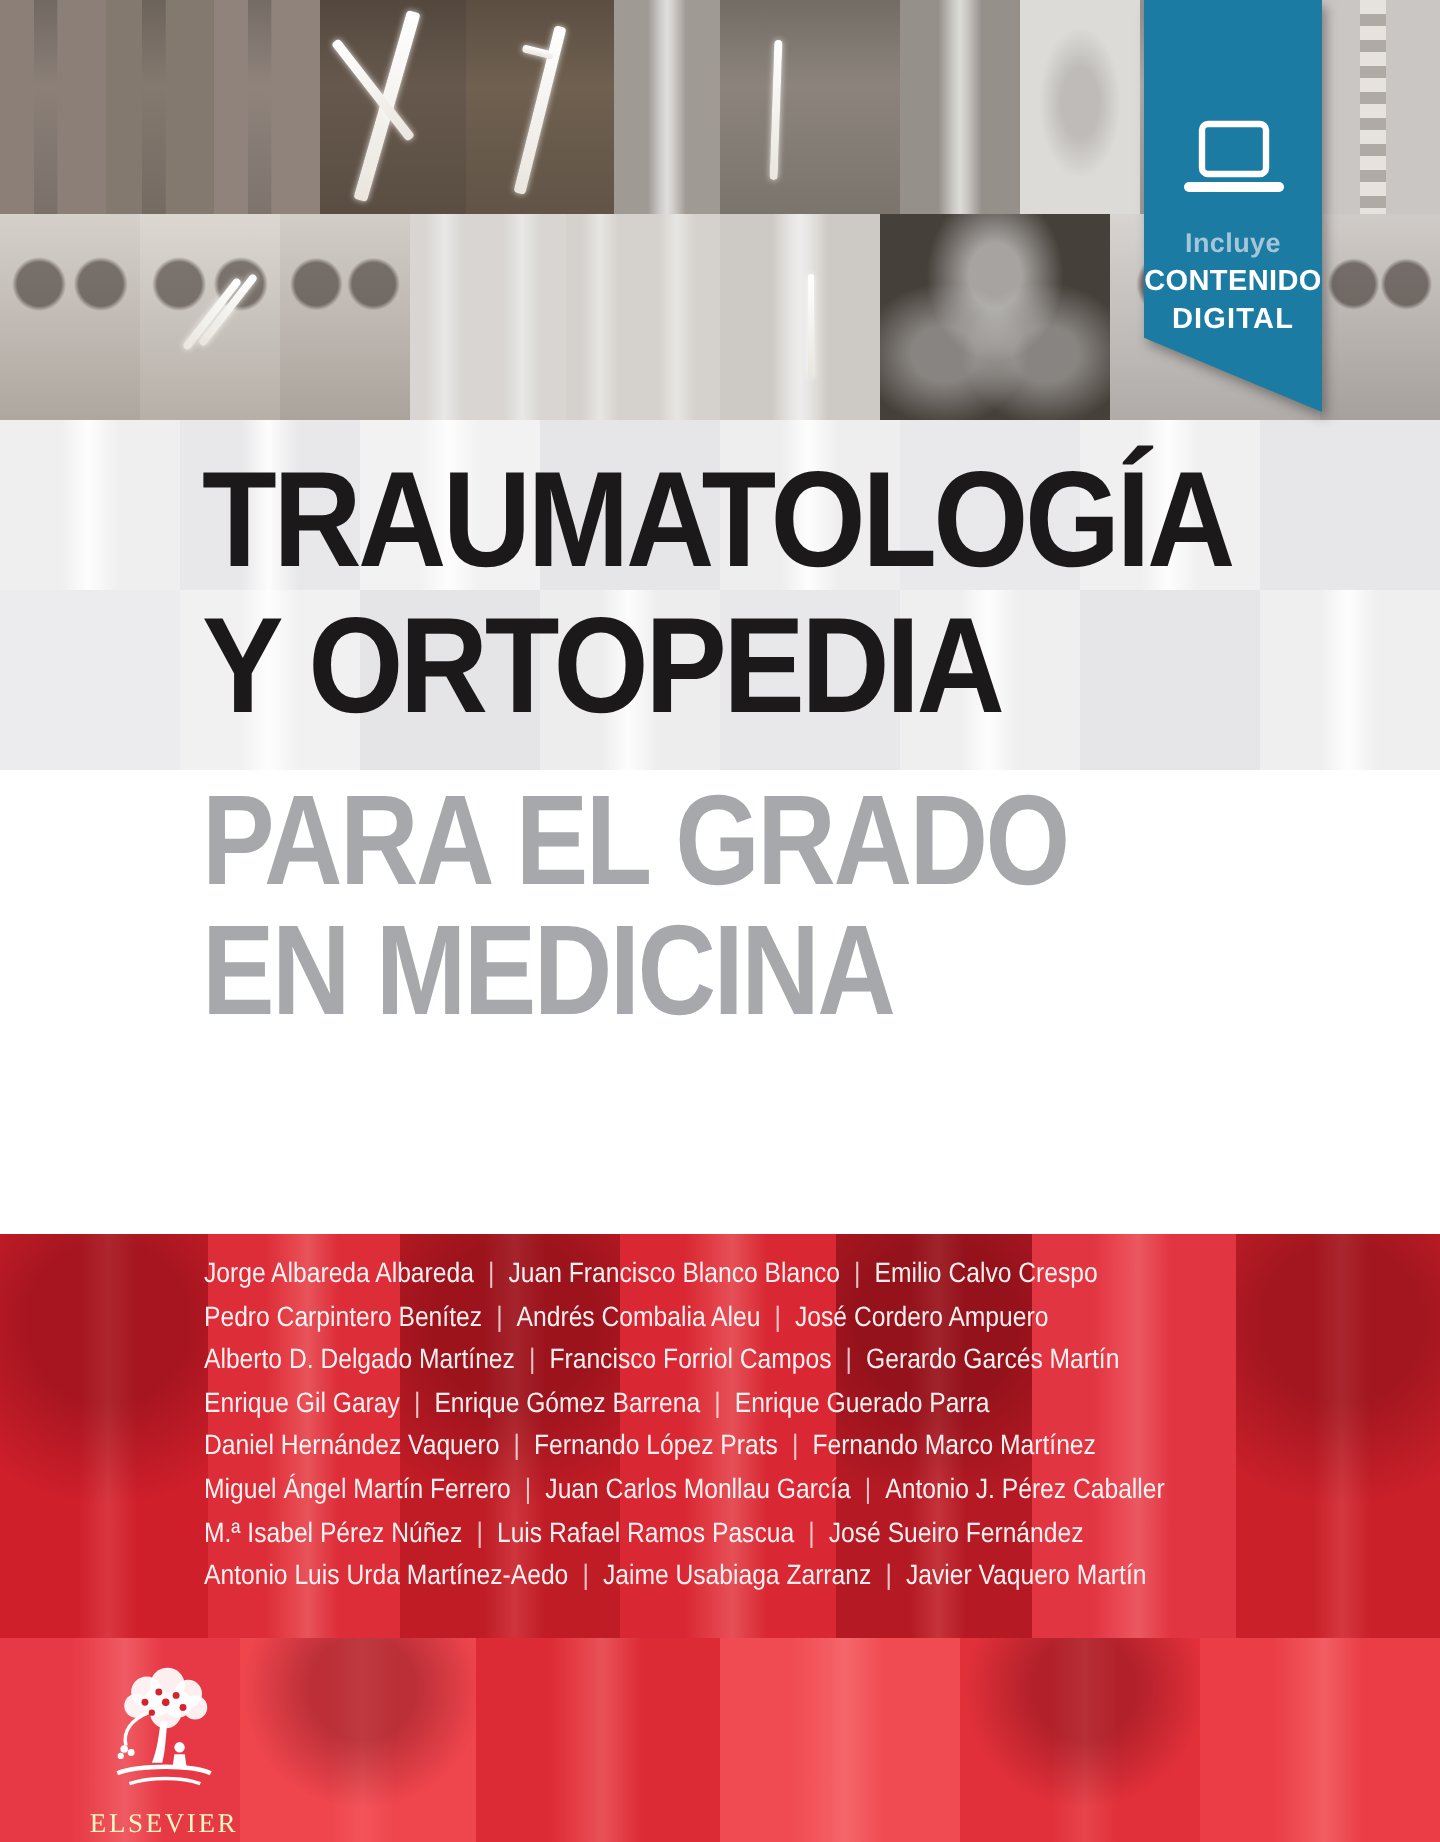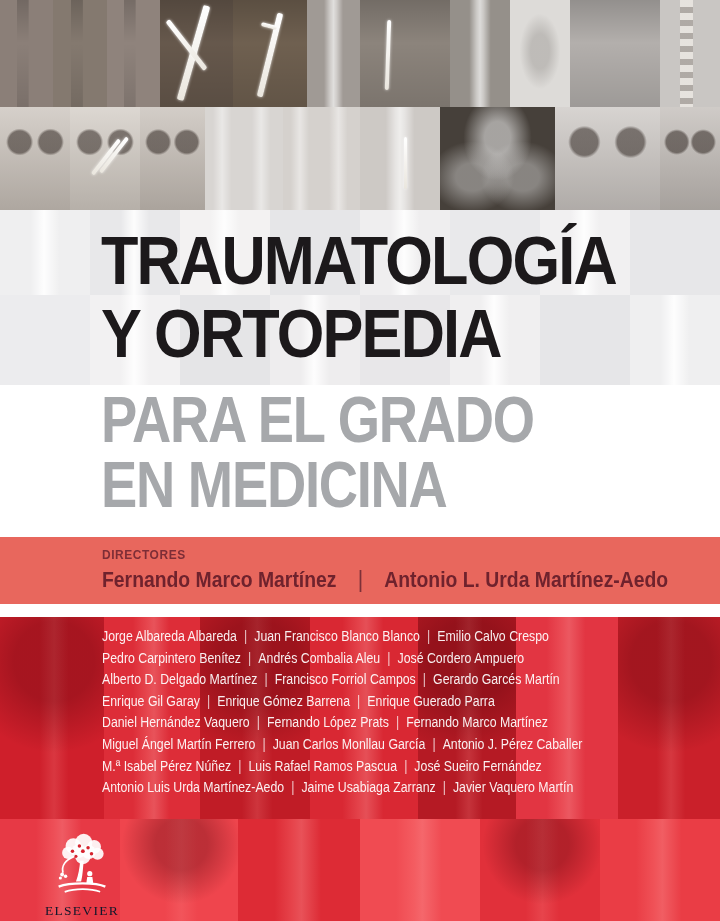--- a/index.html
+++ b/index.html
@@ -67,21 +67,21 @@
 
   
   .redzone{position:absolute;top:617px;left:0;width:720px;height:317px;z-index:3;background:var(--red-main)}
   .contribs{position:absolute;left:102px;top:9px;z-index:6}
   .cline{height:21.6px;line-height:21.6px;white-space:nowrap;color:rgba(255,255,255,.93);font-size:14px;
       transform:scaleX(.88);transform-origin:left top}
   .csep{font-weight:300;opacity:.8;padding:0 8px}
 
   
   .elsevier{position:absolute;left:42px;top:216px;z-index:7;width:80px;text-align:center}
-  .elsevier .word{margin-top:2px;font-family:"Liberation Serif",serif;font-size:13.5px;color:#0f172a;letter-spacing:1.3px}
+  .elsevier .word{margin-top:2px;font-family:"Liberation Serif",serif;font-size:13.5px;color:#fef9c3;letter-spacing:1.3px}
 </style>
 </head>
 <body>
 
 <div class="cover">
 
   <div class="collage-top">
     <div class="crow" style="height:107px">
       <div class="t spine shade" style="width:53px;background-color:#8b7f78"></div>
       <div class="t spine shade" style="width:54px;background-color:#84796f"></div>
@@ -144,29 +144,32 @@
     </div>
   </div>
 
   <div class="white-band"></div>
 
   <div class="tl tl1">TRAUMATOLOGÍA</div>
   <div class="tl tl2">Y ORTOPEDIA</div>
   <div class="sl sl1">PARA EL GRADO</div>
   <div class="sl sl2">EN MEDICINA</div>
 
-
-  <div class="dband">
-    <div class="dlabel">DIRECTORES</div>
-    <div class="dnames">
-      <span>Fernando Marco Martínez</span>
-      <span class="dsep">|</span>
-      <span>Antonio L. Urda Martínez-Aedo</span>
-    </div>
-  </div>
+  <div class="badge-wrap">
+    <div class="badge" style="left:0">
+      <svg width="60" height="42" viewBox="0 0 60 42">
+        <rect x="14" y="2" width="32" height="25" rx="3" fill="none" stroke="#ffffff" stroke-width="3.2"></rect>
+        <rect x="5" y="31" width="50" height="5" rx="2.5" fill="#ffffff"></rect>
+      </svg>
+      <div class="pre">Incluye</div>
+      <div class="b1">CONTENIDO</div>
+      <div class="b2">DIGITAL</div>
+    </div>
+  </div>
+
 
   <div class="redzone">
     <div class="crow" style="height:202px">
       <div class="t rd" style="width:104px;background-color:#cf1f2b"></div>
       <div class="t rs" style="width:96px;background-color:#dd2d38"></div>
       <div class="t rd" style="width:110px;background-color:#c01c26"></div>
       <div class="t rs" style="width:108px;background-color:#d92833"></div>
       <div class="t rd" style="width:98px;background-color:#b51a24"></div>
       <div class="t rs" style="width:102px;background-color:#e23542"></div>
       <div class="t rd" style="width:102px;background-color:#ca202a"></div>

